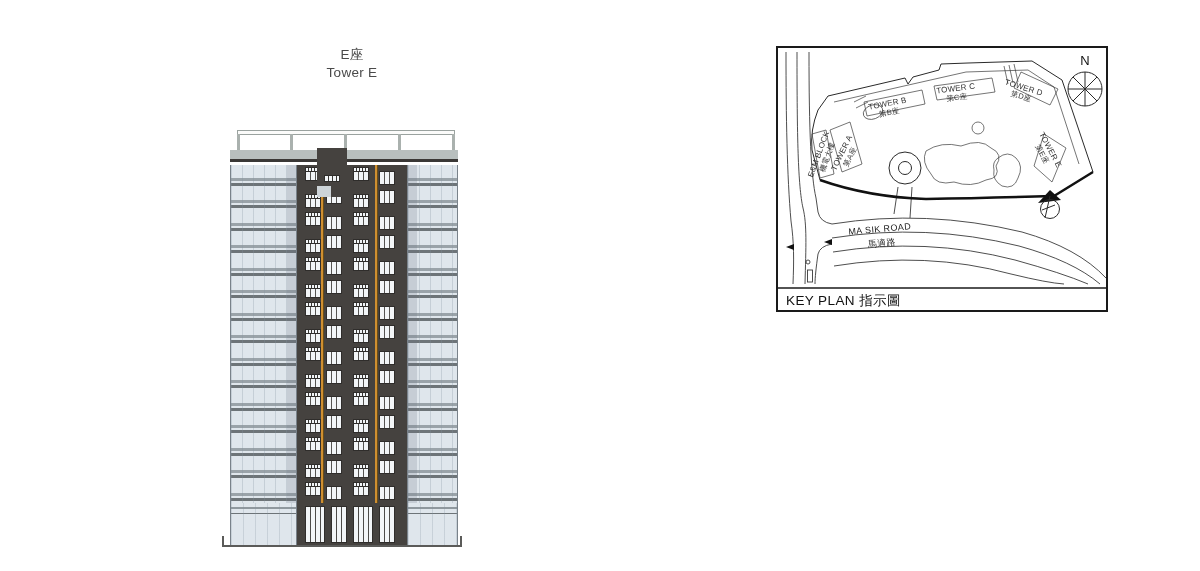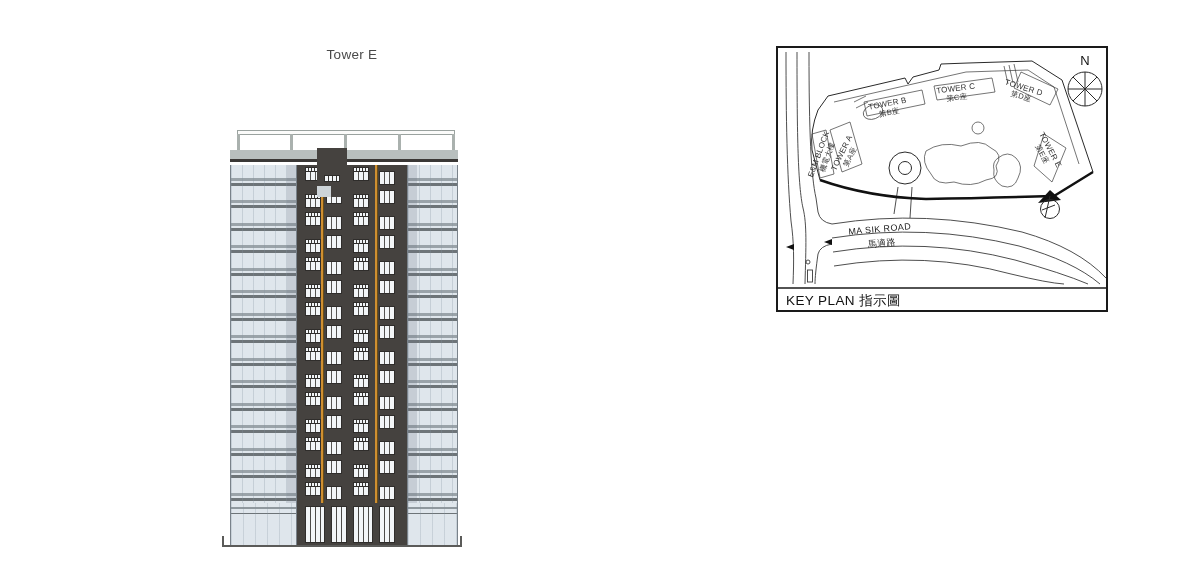--- a/index.html
+++ b/index.html
@@ -75,20 +75,21 @@
   .kp-lbl{font-family:"Liberation Sans",sans-serif;font-size:8px;fill:#333;letter-spacing:.2px;text-anchor:middle;}
   .kp-lbl-zh{font-size:7.5px;}
   .kp-road-lbl{font-family:"Liberation Sans",sans-serif;font-size:9px;fill:#222;text-anchor:middle;letter-spacing:.4px;}
   .kp-caption{font-family:"Liberation Sans",sans-serif;font-size:13.5px;fill:#111;letter-spacing:.4px;}
   .kp-n{font-family:"Liberation Sans",sans-serif;font-size:13px;fill:#111;text-anchor:middle;}
 </style>
 </head>
 <body style="--glass: #dfe6ec; --band-mid: #9aa3a9; --band-dark: #6d7478; --core: #45423f; --accent: #cf8f31; --parapet: #b8bfbe; --window: #f2f5f7; --frame: #2f2d2b;">
 
 <div class="ele-title">
+  <div>E座</div>
   <div>Tower E</div>
 </div>
 
 <div class="elev">
   <div class="trellis" id="trellis">
     <div class="beam"></div>
   <div class="post" style="left: 0px;"></div>
       <div class="post" style="left: 53px;"></div>
       <div class="post" style="left: 107px;"></div>
       <div class="post" style="left: 161px;"></div>

